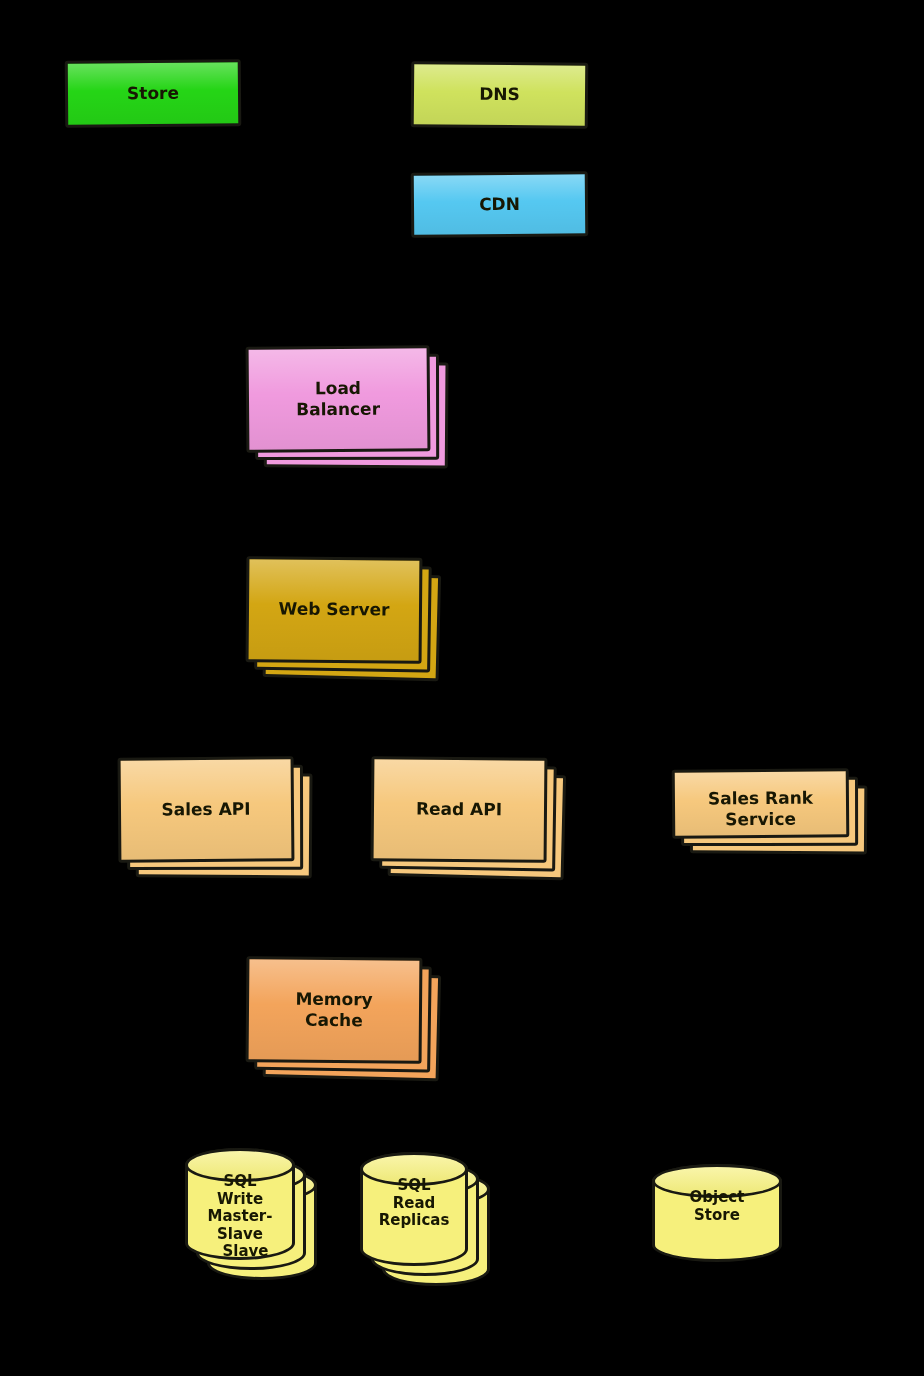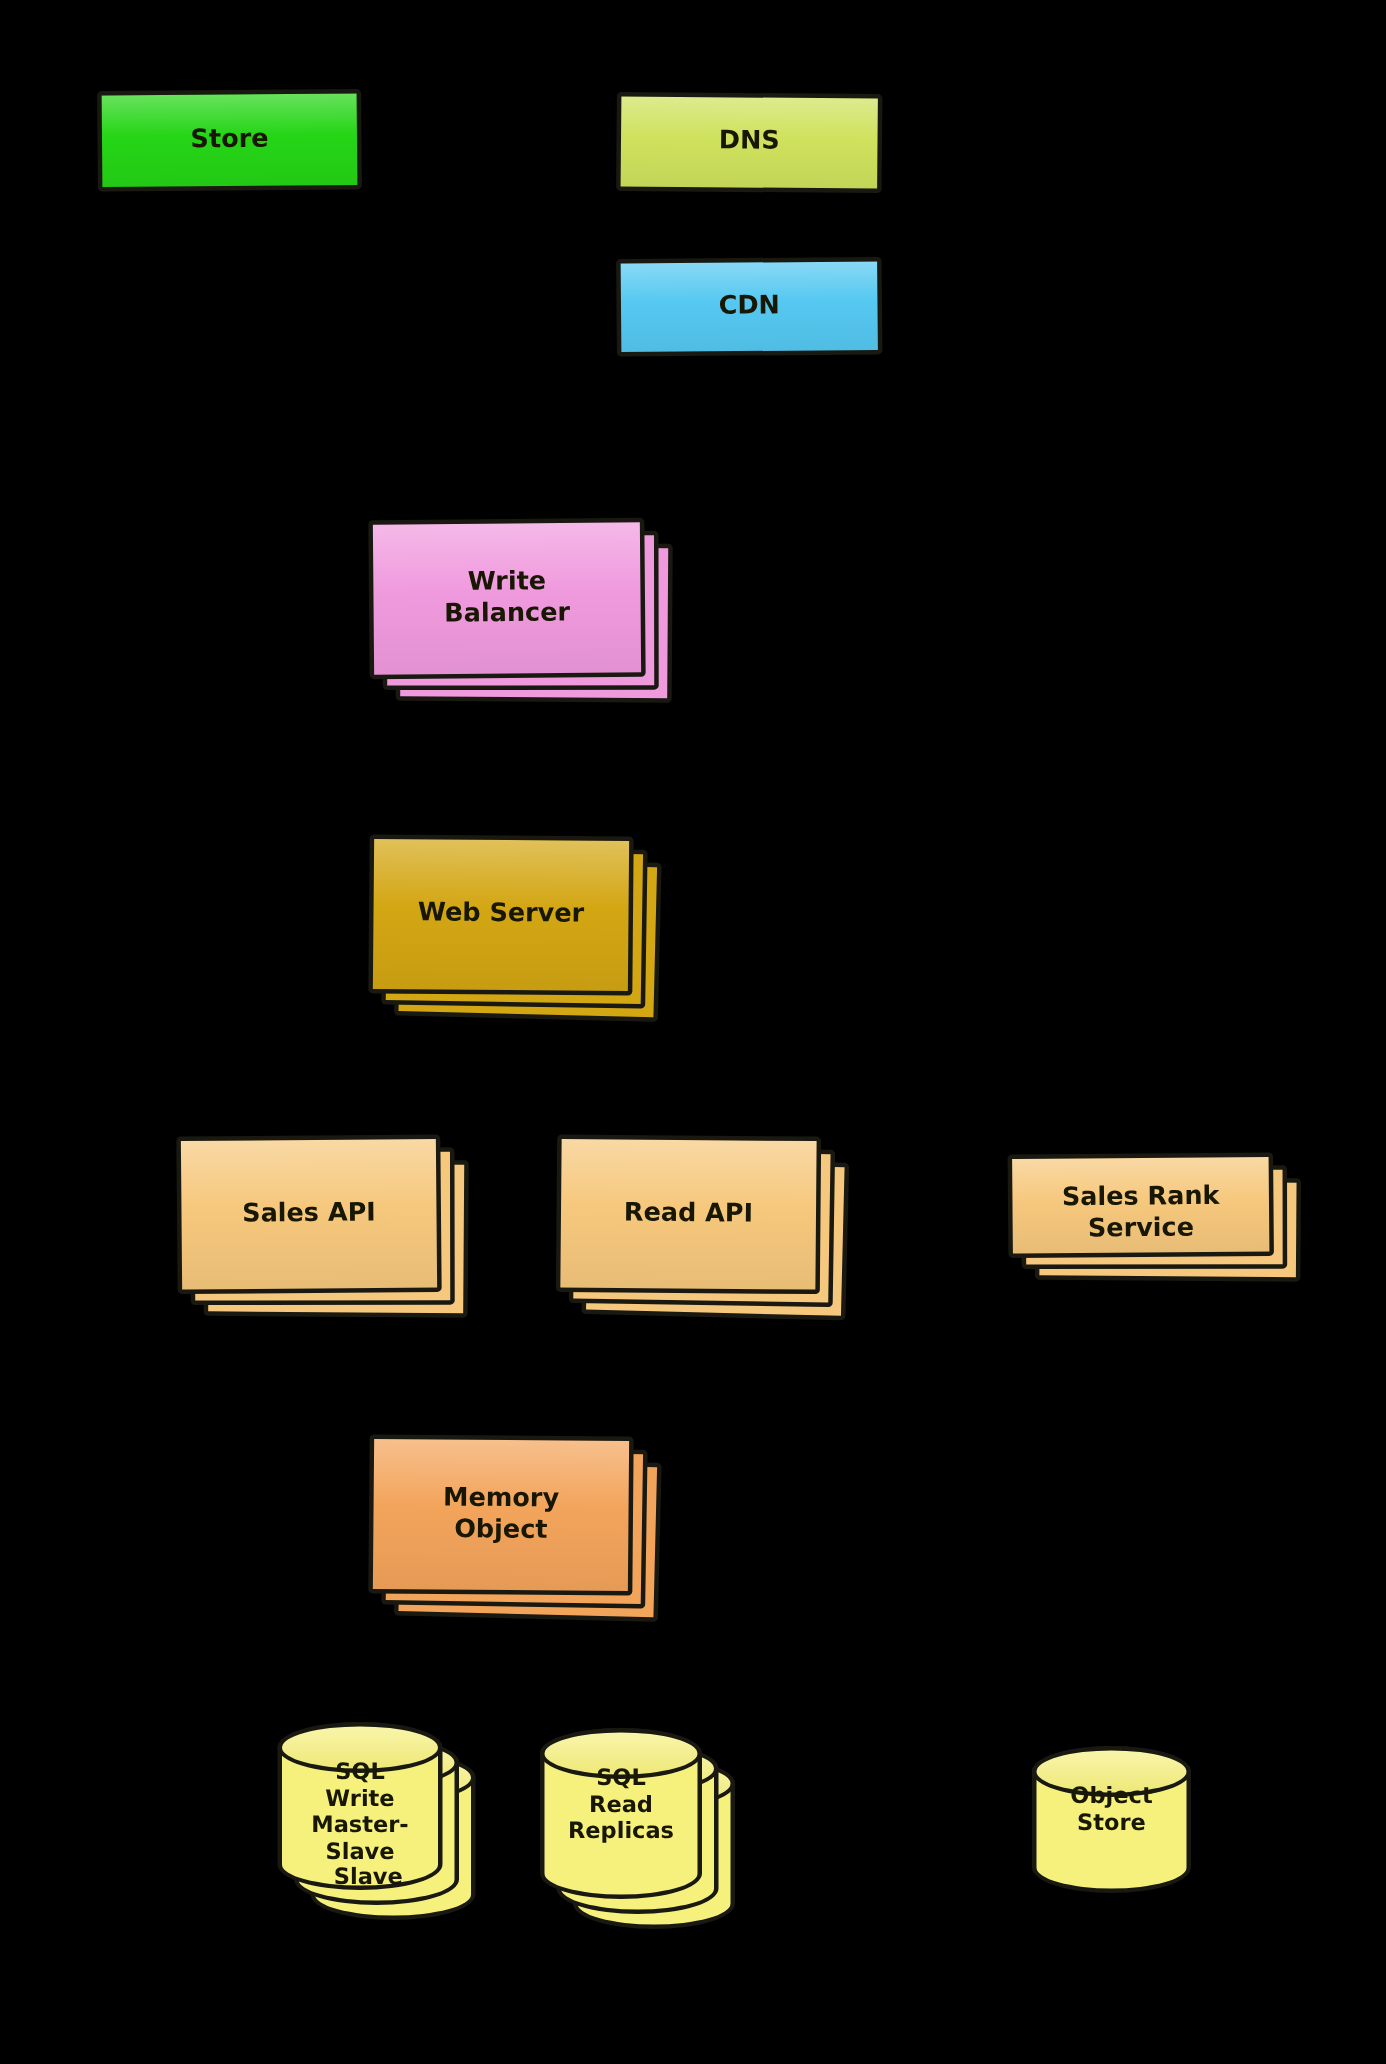--- a/index.html
+++ b/index.html
@@ -95,21 +95,21 @@
   <div class="node tilt-l" style="left:411px; top:172px; width:177px; height:65px;">
     <div class="face c-cdn">
       <span class="label">CDN</span>
     </div>
   </div>
 
   <div class="node tilt-l" style="left:246px; top:346px; width:184px; height:106px;">
     <div class="shadow s2 c-lb"></div>
     <div class="shadow s1 c-lb"></div>
     <div class="face c-lb">
-      <span class="label">Write Balancer</span>
+      <span class="label">Load Balancer</span>
     </div>
   </div>
 
   <div class="node tilt-r" style="left:246px; top:557px; width:176px; height:106px;">
     <div class="shadow s2 c-ws"></div>
     <div class="shadow s1 c-ws"></div>
     <div class="face c-ws">
       <span class="label">Web Server</span>
     </div>
   </div>
@@ -135,21 +135,21 @@
     <div class="shadow s1 c-api"></div>
     <div class="face c-api">
       <span class="label" style="max-width:120px;margin-top:11px;">Sales Rank Service</span>
     </div>
   </div>
 
   <div class="node tilt-r" style="left:246px; top:957px; width:176px; height:106px;">
     <div class="shadow s2 c-mc"></div>
     <div class="shadow s1 c-mc"></div>
     <div class="face c-mc">
-      <span class="label">Memory Object</span>
+      <span class="label">Memory Cache</span>
     </div>
   </div>
 
   <div class="node" style="left:360px; top:1152px; width:108px; height:114px;">
     <div class="cyl s2"></div>
     <div class="cyl s1"></div>
     <div class="cyl">
       <div class="label">
         <span class="inner">SQL Read Replicas</span>
       </div>
@@ -160,21 +160,21 @@
     <div class="cyl s2"></div>
     <div class="cyl s1"></div>
     <div class="cyl">
       <div class="label">
         <span class="inner">SQL Write Master-Slave</span>
       </div>
     </div>
     <span class="peek">Slave</span>
   </div>
 
-  <div class="node" style="left:688px; top:1164px; width:106px; height:98px;">
+  <div class="node" style="left:652px; top:1164px; width:130px; height:98px;">
     <div class="cyl">
       <div class="label">
         <span class="inner">Object Store</span>
       </div>
     </div>
   </div>
 
 </div>
 
 </body></html>

